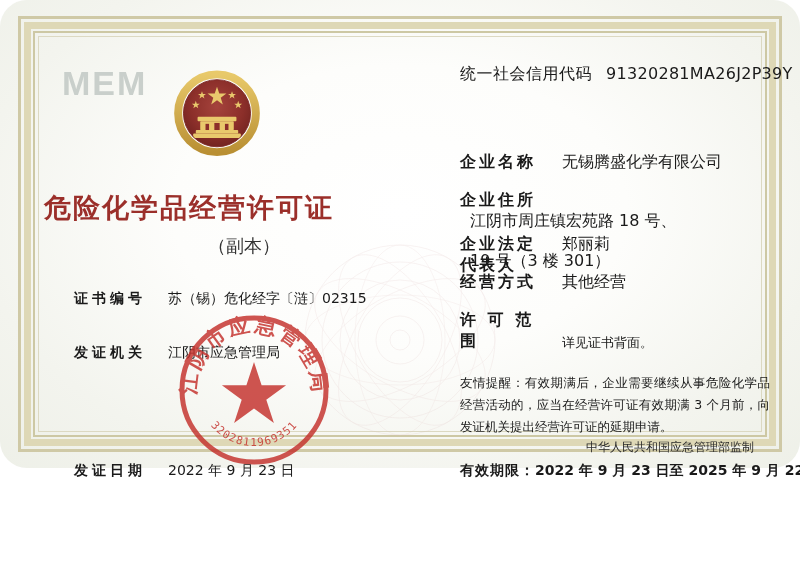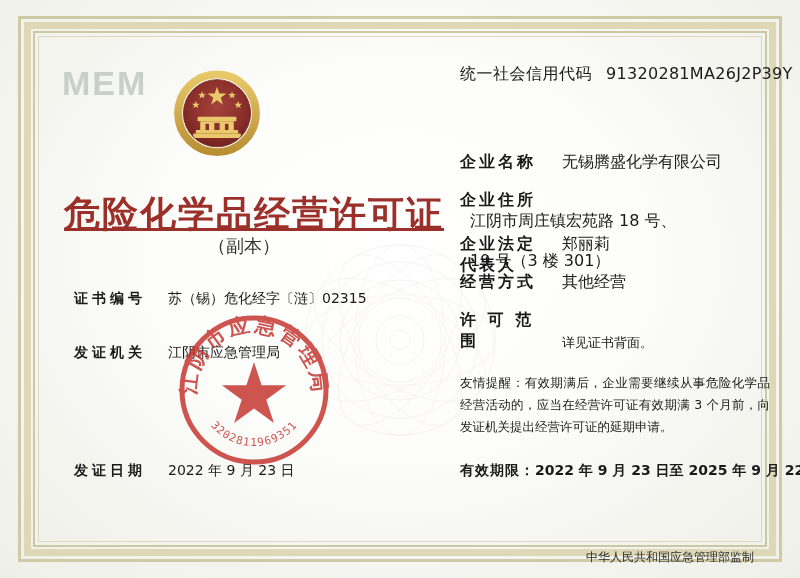--- a/index.html
+++ b/index.html
@@ -10,25 +10,26 @@
   body {
     width: 800px;
     height: 578px;
     font-family: "Liberation Sans", sans-serif;
     overflow: hidden;
   }
 
   #certificate {
     position: relative;
     width: 800px;
-    height: 578px;
+    height: 468px;
     background:
       radial-gradient(ellipse at 50% 45%, #ffffff 0%, #fdfdfb 40%, #f3f4ee 75%, #eef0e8 100%),
       linear-gradient(135deg, #f2f4ec 0%, #fafaf6 50%, #eef1e7 100%);
     box-sizing: border-box;
+    border-radius: 27px;
   }
 
   
   .border-outer {
     position: absolute;
     left: 18px;
     top: 16px;
     right: 18px;
     bottom: 16px;
     border: 3px solid #cfc9a6;
@@ -108,27 +109,26 @@
     top: 20px;
     width: 106px;
     height: 106px;
   }
 
   .cert-title {
     position: absolute;
     left: 0;
     top: 148px;
     width: 400px;
-    text-align: right;
-    font-size: 36px;
+    text-align: left;
+    font-size: 27px;
     font-weight: bold;
     letter-spacing: 2px;
     color: #9b2f2a;
     font-family: "DejaVu Sans", sans-serif;
-    text-decoration: underline;
   }
   .cert-subtitle {
     position: absolute;
     left: 0;
     top: 192px;
     width: 400px;
     text-align: center;
     font-size: 18px;
     color: #333333;
     font-family: "DejaVu Sans", sans-serif;

